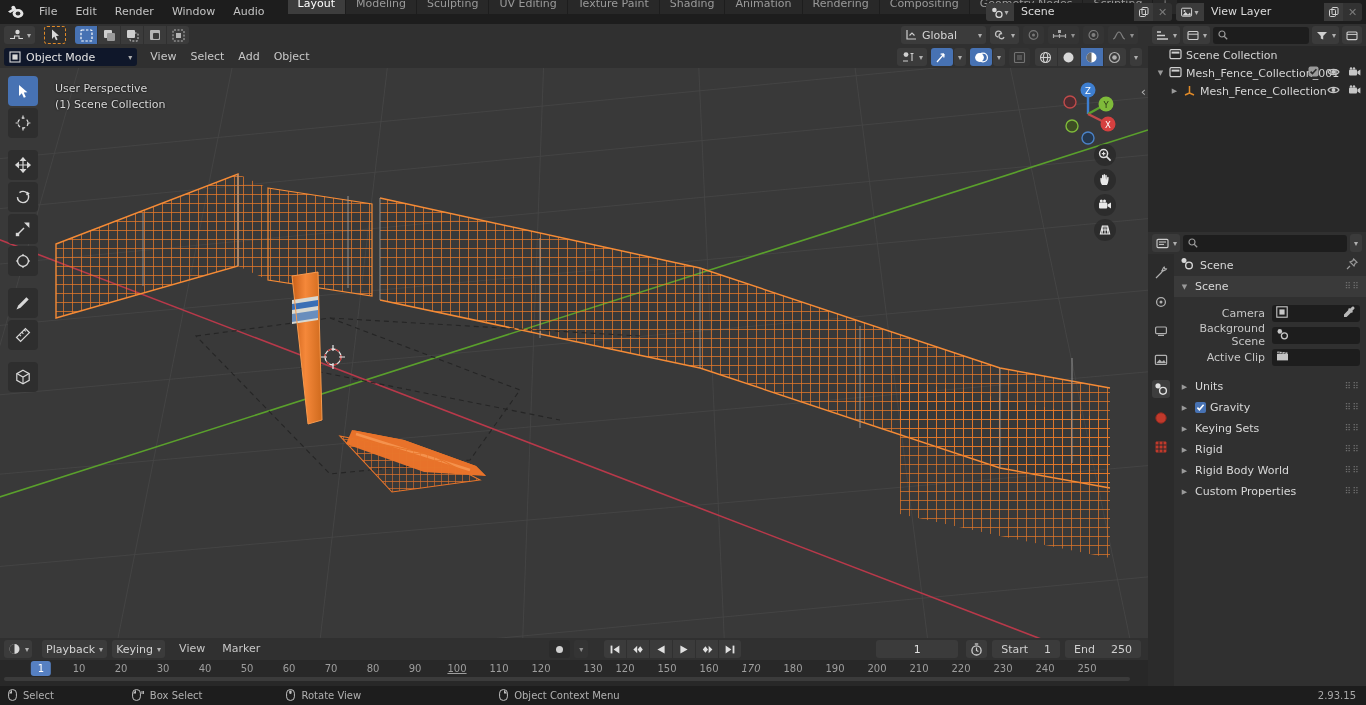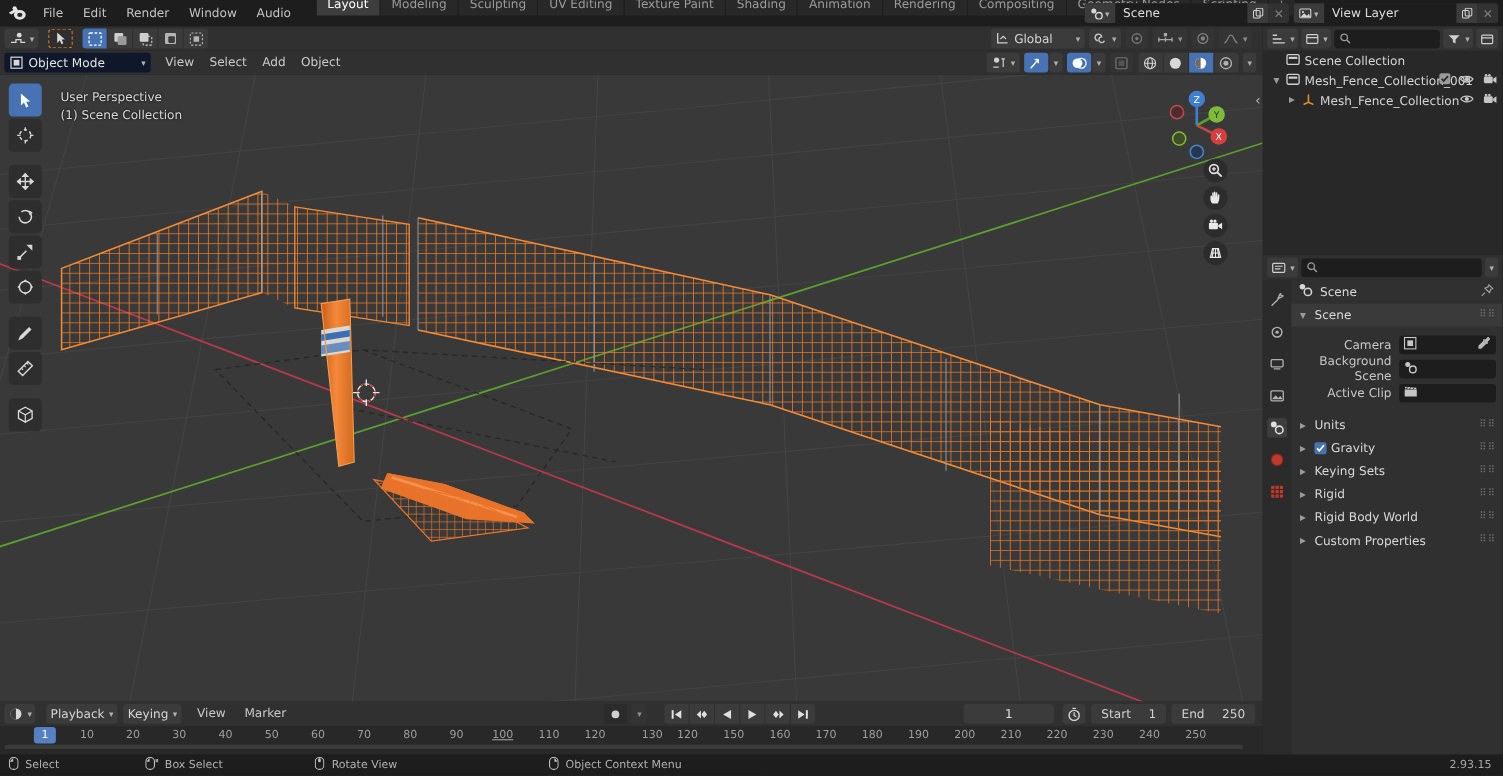--- a/index.html
+++ b/index.html
@@ -1047,21 +1047,21 @@
       <div class="tick" style="left:331px;">70</div>
       <div class="tick" style="left:373px;">80</div>
       <div class="tick" style="left:415px;">90</div>
       <div class="tick" style="left:457px;text-decoration:underline;">100</div>
       <div class="tick" style="left:499px;">110</div>
       <div class="tick" style="left:541px;">120</div>
       <div class="tick" style="left:583px;margin-left:10px;">130</div>
       <div class="tick" style="left:625px;">120</div>
       <div class="tick" style="left:667px;">150</div>
       <div class="tick" style="left:709px;">160</div>
-      <div class="tick" style="left:751px;">170</div>
+      <div class="tick" style="left:751px;font-style:italic;">170</div>
       <div class="tick" style="left:793px;">180</div>
       <div class="tick" style="left:835px;">190</div>
       <div class="tick" style="left:877px;">200</div>
       <div class="tick" style="left:919px;">210</div>
       <div class="tick" style="left:961px;">220</div>
       <div class="tick" style="left:1003px;">230</div>
       <div class="tick" style="left:1045px;">240</div>
       <div class="tick" style="left:1087px;">250</div>
       <div class="tl-scroll"></div>
     </div>

